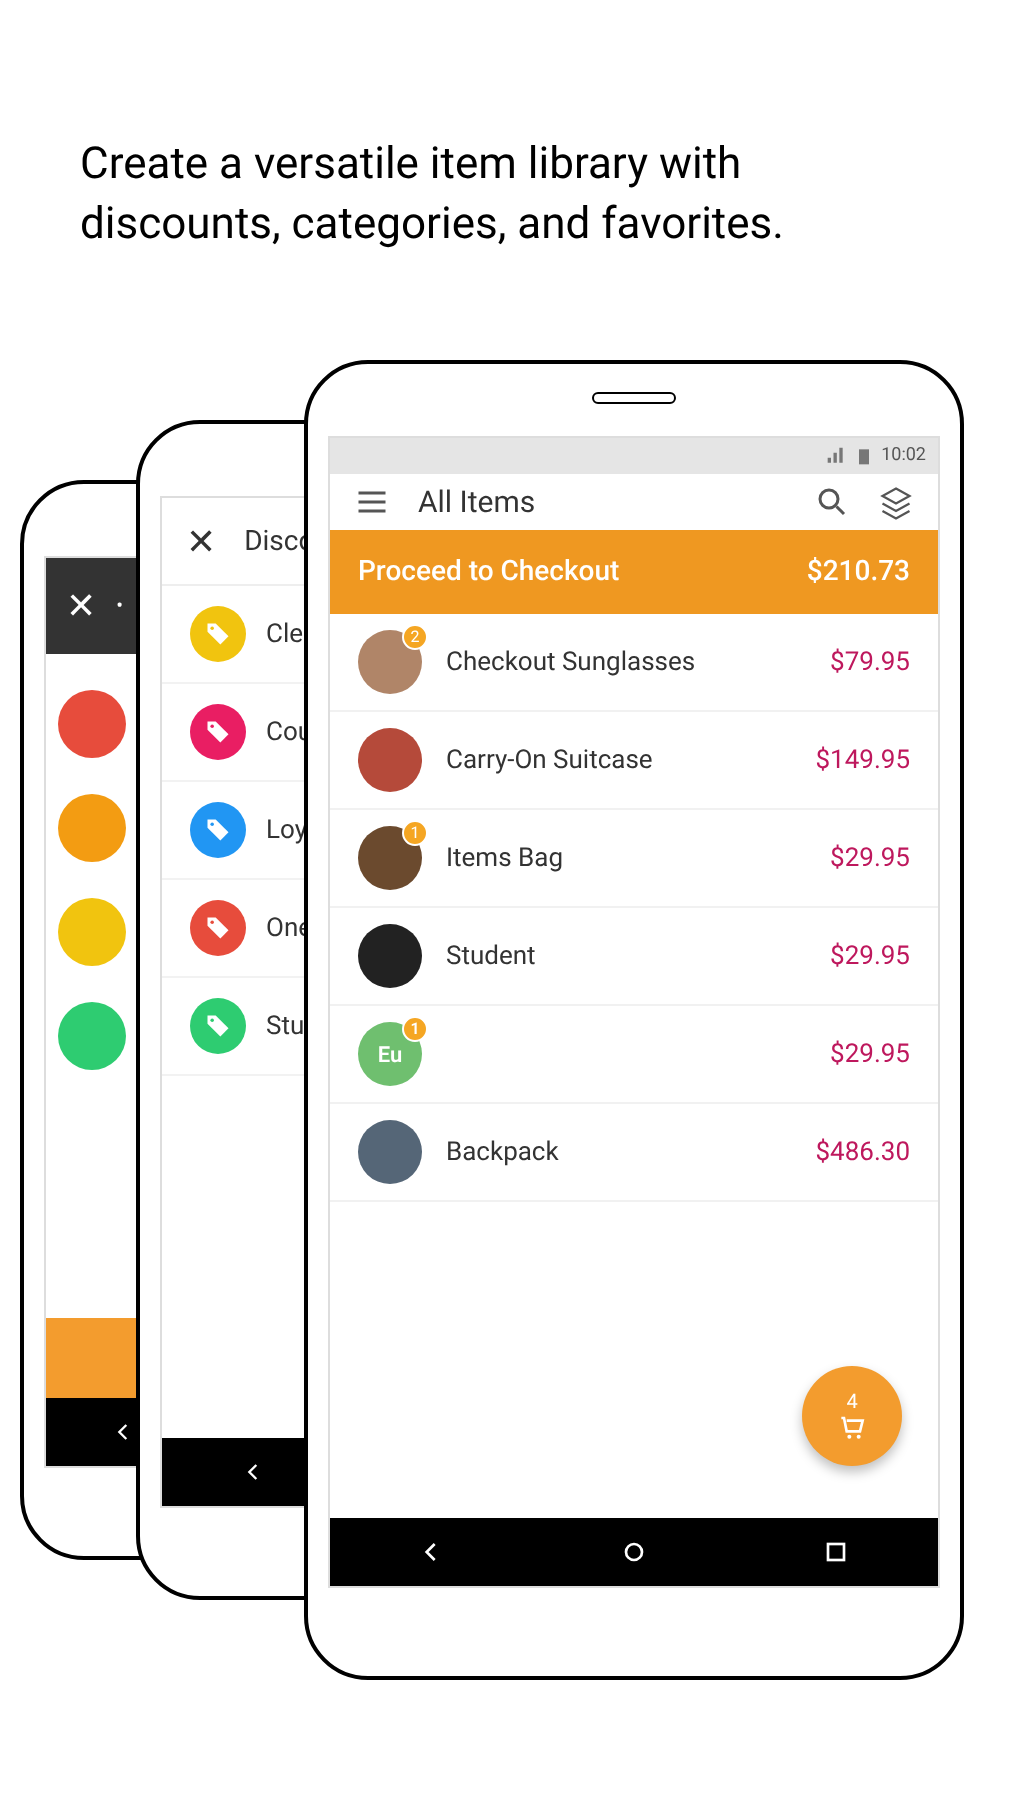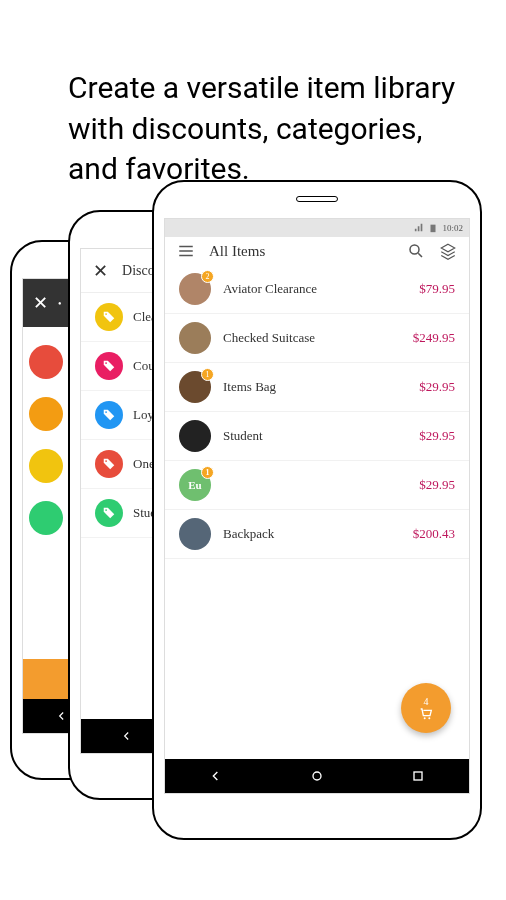--- a/index.html
+++ b/index.html
@@ -9,35 +9,33 @@
     background: #ffffff;
     font-family: -apple-system, BlinkMacSystemFont, "Segoe UI", Roboto, sans-serif;
     position: relative;
     overflow: hidden;
   }
   .headline {
     position: absolute;
     top: 68px;
     left: 40px;
     right: 40px;
-    font-size: 30px;
+    font-size: 22px;
     line-height: 1.35;
     color: #000;
     font-weight: 400;
-    margin-left: 28px;
   }
   .stack { position: absolute; top: 180px; left: 0; width: 100%; }
 
   
   .phone {
     position: absolute;
     background: #fff;
     border: 2px solid #000;
     border-radius: 32px;
-    font-family: Liberation Serif, serif;
   }
   .phone .screen {
     position: absolute;
     left: 10px; right: 10px;
     top: 36px; bottom: 44px;
     background: #fff;
     overflow: hidden;
     border: 1px solid #ddd;
   }
   .phone .speaker {
@@ -254,53 +252,58 @@
         <span>All Items</span>
         <span class="spacer"></span>
         <svg width="18" height="18" viewBox="0 0 24 24">
             <circle cx="10" cy="10" r="6" stroke="#555" stroke-width="2" fill="none"></circle>
             <path d="M15 15l5 5" stroke="#555" stroke-width="2"></path>
           </svg>
         <svg width="18" height="18" viewBox="0 0 24 24">
             <path d="M12 3l9 5-9 5-9-5 9-5zM3 13l9 5 9-5M3 18l9 5 9-5" stroke="#555" stroke-width="1.5" fill="none"></path>
           </svg>
       </div>
+      <div class="checkout">
+        <span>Proceed to Checkout</span>
+        <span class="spacer"></span>
+        <span>$210.73</span>
+      </div>
       <div class="list" id="p3-list">
           <div class="row">
             <div class="thumb" style="background: rgb(176, 133, 104);">
               <div class="badge">2</div>
             </div>
-            <span>Aviator Clearance</span>
+            <span>Checkout Sunglasses</span>
             <span class="price">$79.95</span>
           </div>
           <div class="row">
-            <div class="thumb" style="background: rgb(155, 125, 90);"></div>
-            <span>Checked Suitcase</span>
-            <span class="price">$249.95</span>
+            <div class="thumb" style="background: rgb(181, 74, 58);"></div>
+            <span>Carry-On Suitcase</span>
+            <span class="price">$149.95</span>
           </div>
           <div class="row">
             <div class="thumb" style="background: rgb(107, 74, 46);">
               <div class="badge">1</div>
             </div>
             <span>Items Bag</span>
             <span class="price">$29.95</span>
           </div>
           <div class="row">
             <div class="thumb" style="background: rgb(34, 34, 34);"></div>
             <span>Student</span>
             <span class="price">$29.95</span>
           </div>
           <div class="row">
             <div class="thumb" style="background: rgb(111, 191, 111); display: flex; align-items: center; justify-content: center; color: rgb(255, 255, 255); font-size: 11px; font-weight: 600;">Eu<div class="badge">1</div></div>
             <span class="price">$29.95</span>
           </div>
           <div class="row">
             <div class="thumb" style="background: rgb(85, 102, 119);"></div>
             <span>Backpack</span>
-            <span class="price">$200.43</span>
+            <span class="price">$486.30</span>
           </div>
         </div>
       <div class="fab">
         <span class="count">4</span>
         <svg width="20" height="16" viewBox="0 0 24 24">
             <path d="M4 6h2l2 10h10l2-8H8" stroke="#fff" stroke-width="2" fill="none"></path>
             <circle cx="10" cy="20" r="1.5" fill="#fff"></circle>
             <circle cx="17" cy="20" r="1.5" fill="#fff"></circle>
           </svg>
       </div>

